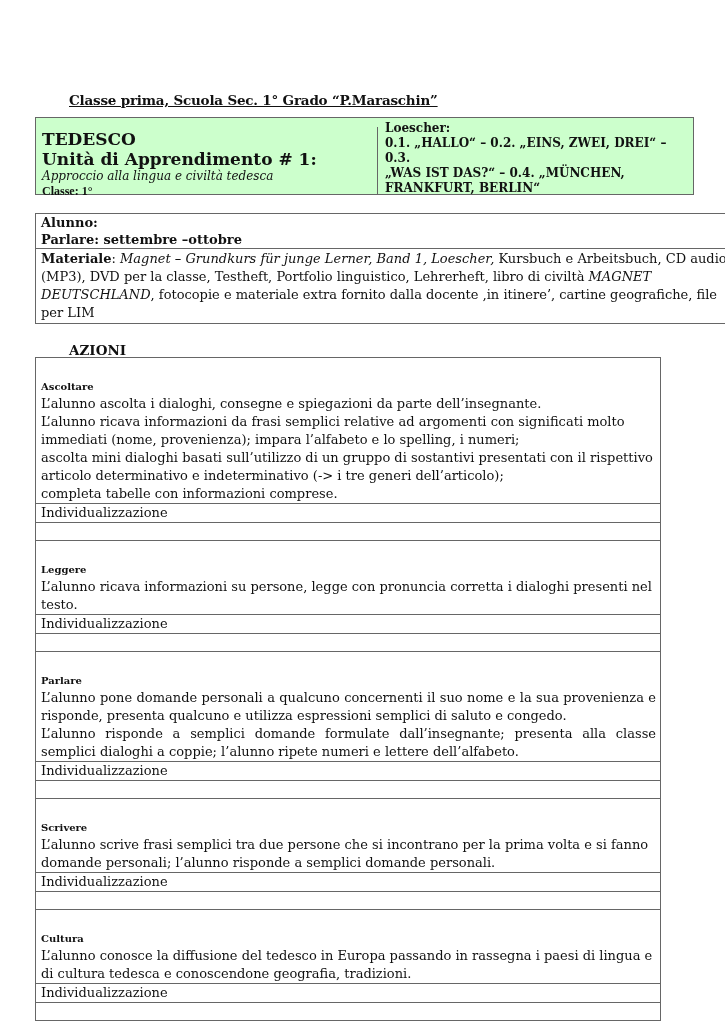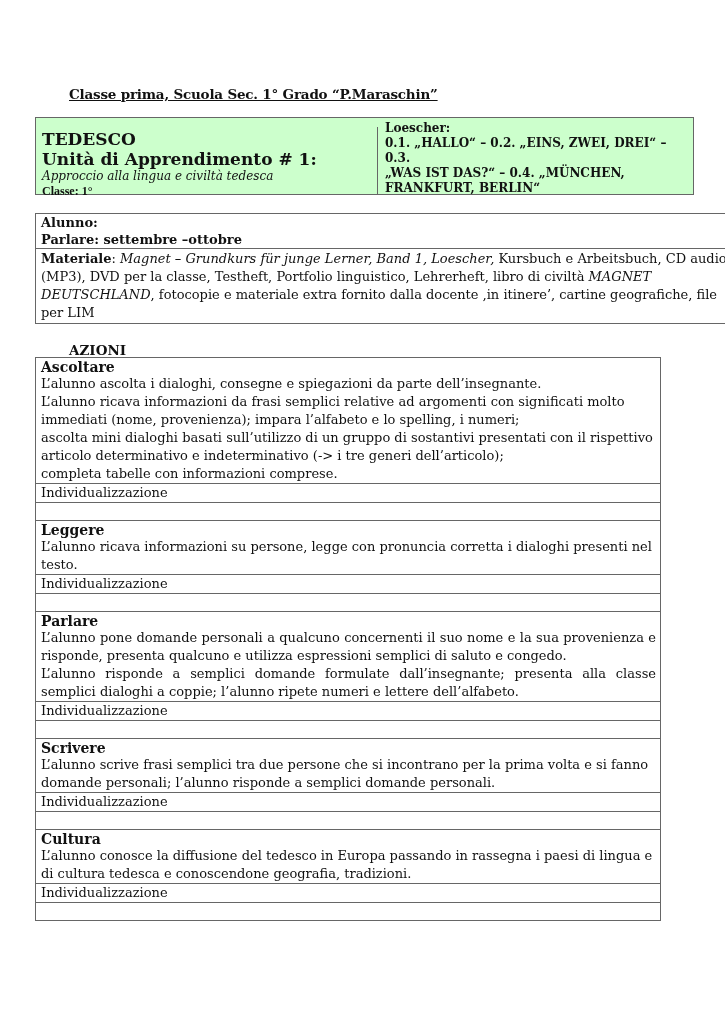--- a/index.html
+++ b/index.html
@@ -5,21 +5,21 @@
   * { box-sizing: border-box; margin: 0; padding: 0; }
   html, body { width: 725px; height: 1024px; background: #ffffff; }
   body {
     position: relative;
     font-family: "DejaVu Serif", "Liberation Serif", serif;
     color: #111111;
     overflow: hidden;
   }
   .page-title {
     position: absolute;
-    left: 69px; top: 86px;
+    left: 69px; top: 92px;
     font-size: 13.5px;
     font-weight: bold;
     text-decoration: underline;
     letter-spacing: -0.2px;
     white-space: nowrap;
   }
   .header-box {
     position: absolute;
     left: 35px; top: 117px;
     width: 659px; height: 78px;
@@ -80,21 +80,21 @@
     border: 1px solid #666;
   }
   .section { border-bottom: 1px solid #666; }
   .section:last-child { border-bottom: none; }
   .sec-body {
     padding: 1px 4px 0 5px;
     font-size: 13px;
     line-height: 18px;
     border-bottom: 1px solid #666;
   }
-  .sec-title { font-weight: bold; font-size: 14px; line-height: 16px; }
+  .sec-title { font-weight: bold; font-size: 10px; line-height: 16px; margin-top: 20px; }
   .sec-text.justify { text-align: justify; }
   .indiv {
     padding: 0 5px;
     font-size: 13px;
     line-height: 18px;
     border-bottom: 1px solid #666;
   }
   .blank { height: 17px; }
 </style>
 </head>

